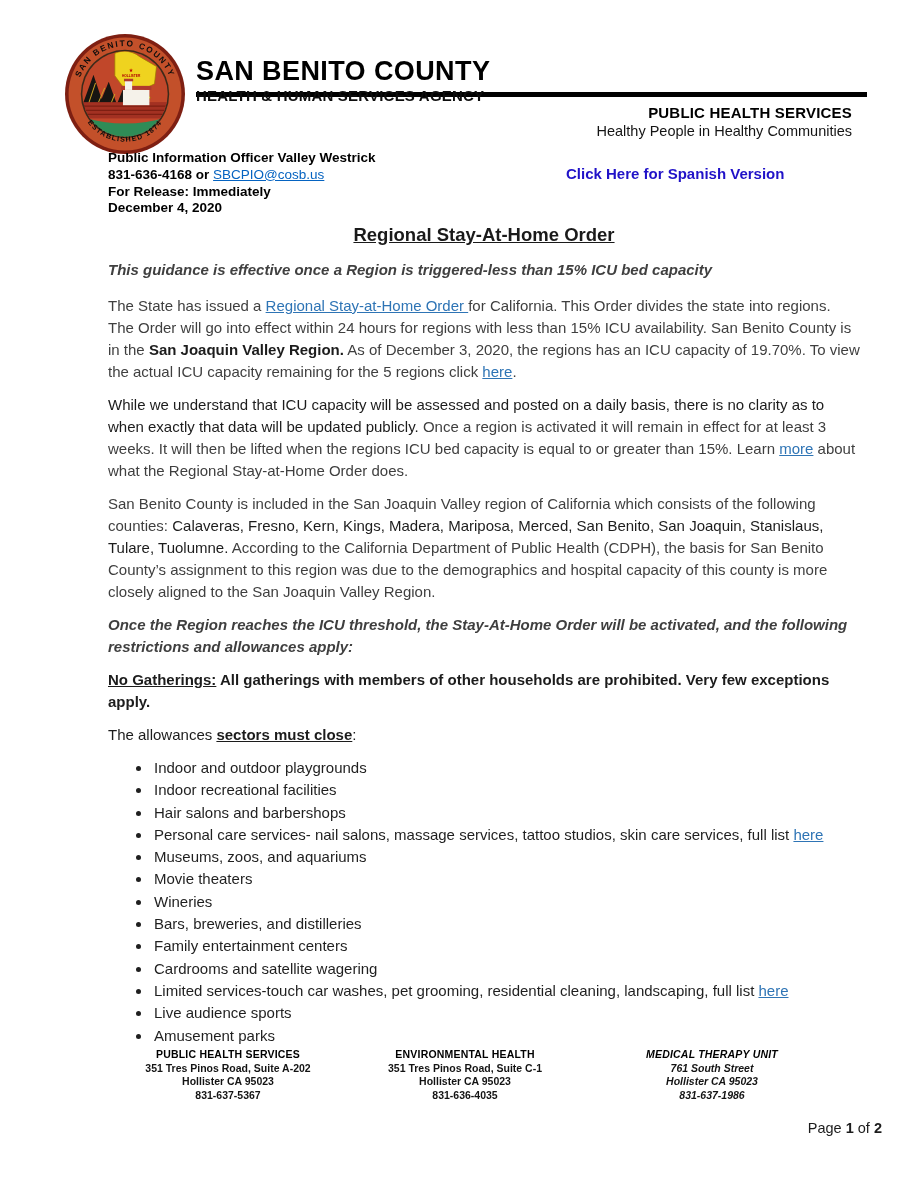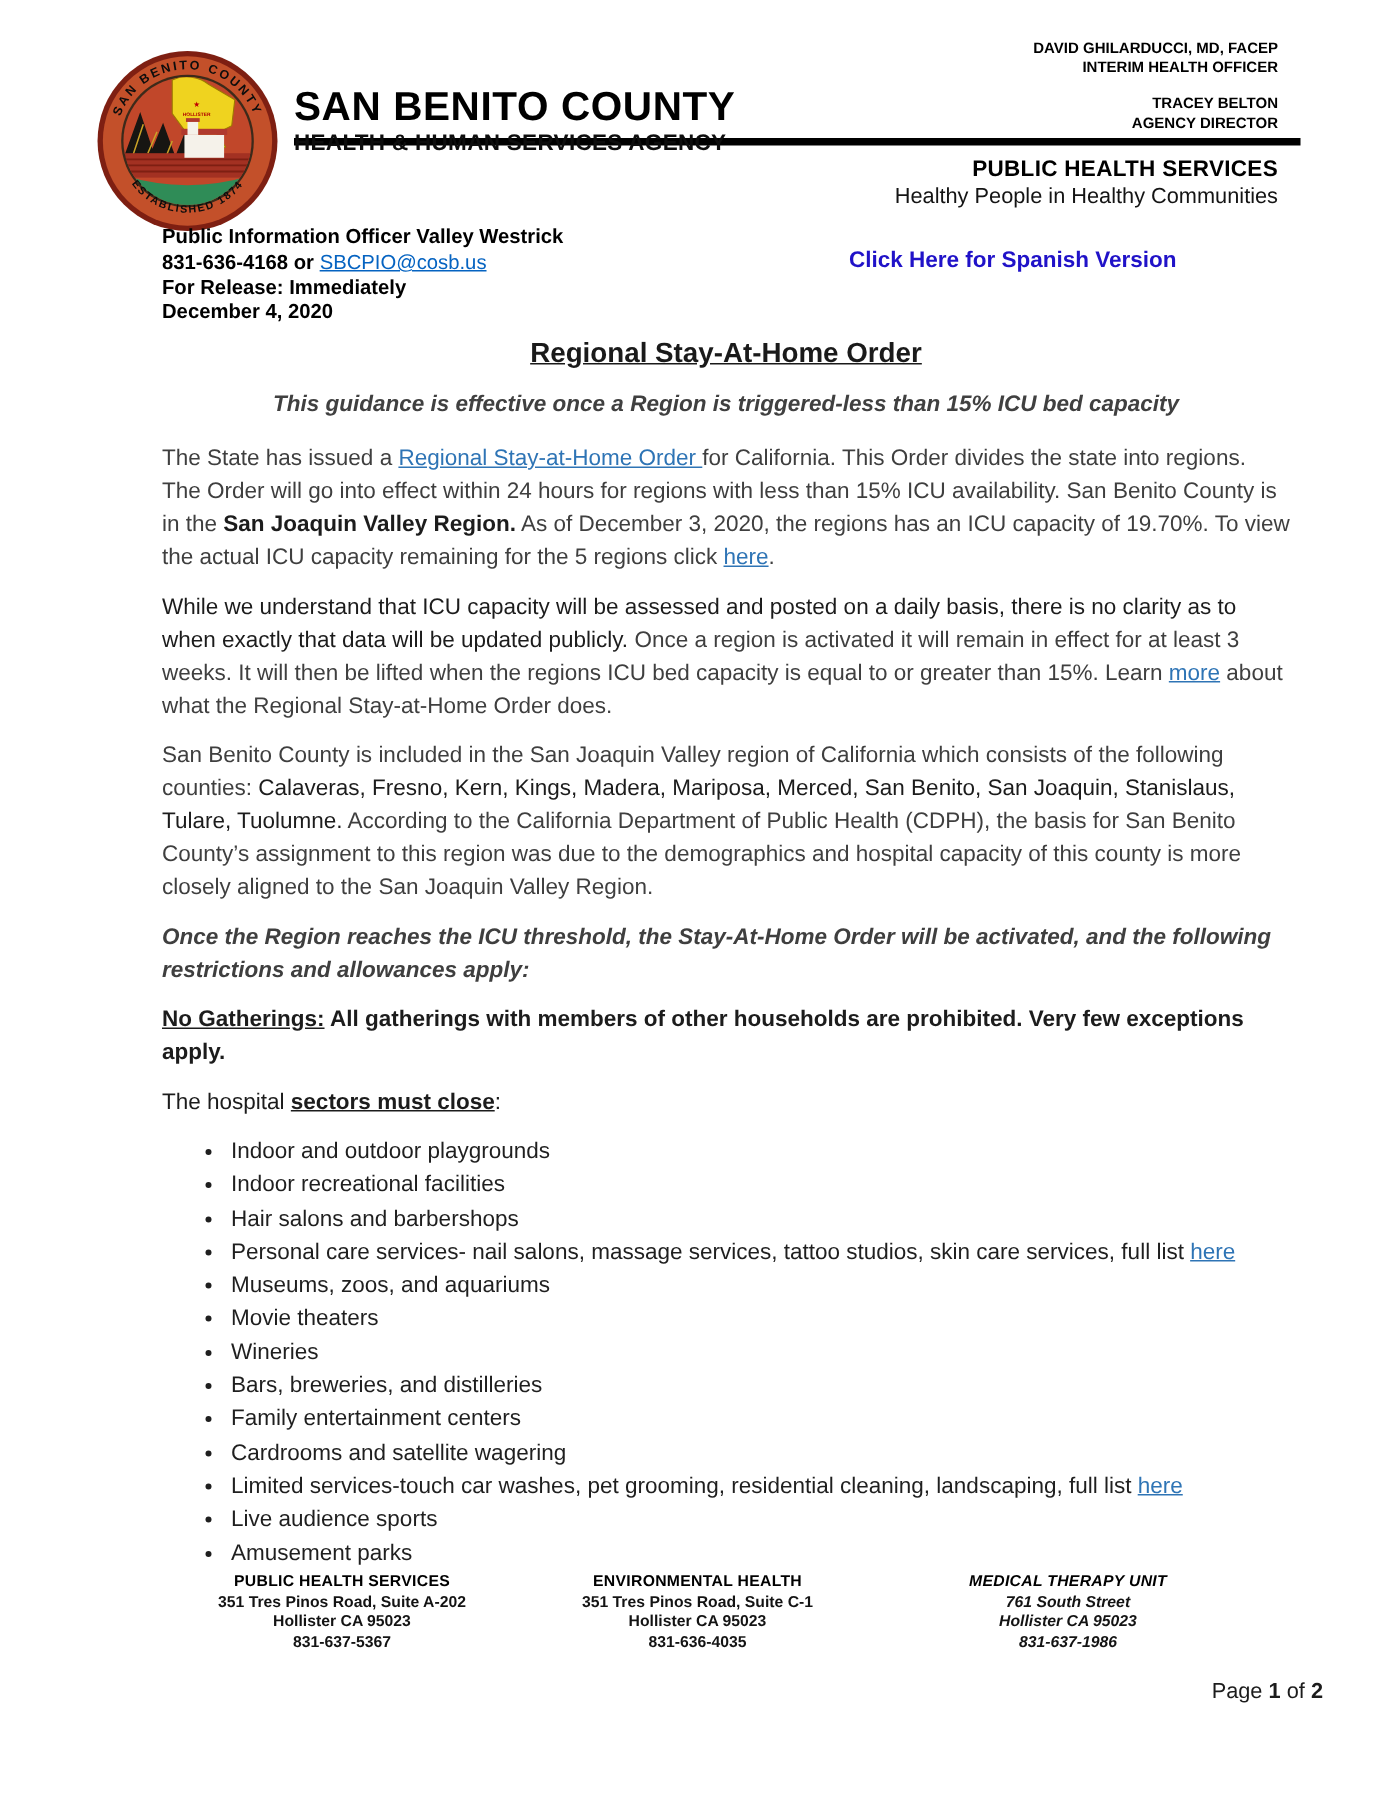--- a/index.html
+++ b/index.html
@@ -17,21 +17,21 @@
   .dept-name{font-size:15px;font-weight:bold;letter-spacing:.2px;}
   .dept-tagline{font-size:14.5px;font-weight:normal;color:#141414;margin-top:2px;}
 
   
   .contact{position:absolute;left:108px;top:150px;font-size:13.5px;font-weight:bold;color:#000;line-height:16.8px;}
   .spanish{position:absolute;left:566px;top:165px;font-size:15px;font-weight:bold;color:var(--spanish-link,#2012c8);cursor:pointer;}
 
   
   .content{position:absolute;left:108px;top:224px;width:752px;font-size:15px;line-height:22px;}
   .doc-title{text-align:center;font-size:18.5px;font-weight:bold;color:#1a1a1a;text-decoration:underline;margin:0 0 13px 0;}
-  .doc-subtitle{text-align:center;font-size:15px;font-weight:bold;font-style:italic;color:#404040;margin:0 0 14px 0;}
+  .doc-subtitle{font-size:15px;font-weight:bold;font-style:italic;color:#404040;margin:0 0 14px 0;}
   .content p{margin:0 0 11px 0;}
   .bullets{margin:2px 0 0 0;padding-left:44px;color:#1f1f1f;}
   .bullets li{line-height:22.3px;padding-left:2px;}
 
   .b{font-weight:bold;}
   .i{font-style:italic;}
   .u{text-decoration:underline;}
   .dk{color:#1c1c1c;}
   .lnk{color:var(--hyperlink,#2e74b5);text-decoration:underline;cursor:pointer;}
   .email{color:var(--email-link,#0563c1);text-decoration:underline;font-weight:normal;cursor:pointer;}
@@ -81,30 +81,20 @@
       <text font-size="7" font-weight="bold" fill="#0d0d0d" letter-spacing="1.2">
         <textPath href="#arcBot" startOffset="50%" text-anchor="middle">ESTABLISHED 1874</textPath>
       </text>
     </svg>
   </div>
 
   <div class="county-name">SAN BENITO COUNTY</div>
   <div class="masthead-rule"></div>
   <div class="agency-name">HEALTH &amp; HUMAN SERVICES AGENCY</div>
 
-  <div class="officials">
-    <div class="official">
-      <div>DAVID GHILARDUCCI, MD, FACEP</div>
-      <div>INTERIM HEALTH OFFICER</div>
-    </div>
-    <div class="official">
-      <div>TRACEY BELTON</div>
-      <div>AGENCY DIRECTOR</div>
-    </div>
-  </div>
 
   <div class="dept">
     <div class="dept-name">PUBLIC HEALTH SERVICES</div>
     <div class="dept-tagline">Healthy People in Healthy Communities</div>
   </div>
 
   <div class="contact">
     <div>Public Information Officer Valley Westrick</div>
     <div><span>831-636-4168</span><span> or </span><span class="email">SBCPIO@cosb.us</span></div>
     <div>For Release: Immediately</div>
@@ -115,21 +105,21 @@
 
   <div class="content">
     <h1 class="doc-title">Regional Stay-At-Home Order</h1>
     <div class="doc-subtitle">This guidance is effective once a Region is triggered-less than 15% ICU bed capacity</div>
 
     <p><span>The State has issued a </span><span class="lnk">Regional Stay-at-Home Order </span><span>for California. This Order divides the state into regions. The Order will go into effect within 24 hours for regions with less than 15% ICU availability. San Benito County is in the </span><span class="b dk">San Joaquin Valley Region.</span><span>  As of December 3, 2020, the regions has an ICU capacity of 19.70%. To view the actual ICU capacity remaining for the 5 regions click </span><span class="lnk">here</span><span>.</span></p>
     <p><span class="dk">While we understand that ICU capacity will be assessed and posted on a daily basis, there is no clarity as to when exactly that data will be updated publicly.</span><span> Once a region is activated it will remain in effect for at least 3 weeks. It will then be lifted when the regions ICU bed capacity is equal to or greater than 15%. Learn </span><span class="lnk">more</span><span> about what the Regional Stay-at-Home Order does.</span></p>
     <p><span>San Benito County is included in the San Joaquin Valley region of California which consists of the following counties: </span><span class="dk">Calaveras, Fresno, Kern, Kings, Madera, Mariposa, Merced, San Benito, San Joaquin, Stanislaus, Tulare, Tuolumne.</span><span> According to the California Department of Public Health (CDPH), the basis for San Benito County’s assignment to this region was due to the demographics and hospital capacity of this county is more closely aligned to the San Joaquin Valley Region.</span></p>
     <p><span class="b i">Once the Region reaches the ICU threshold, the Stay-At-Home Order will be activated, and the following restrictions and allowances apply:</span></p>
     <p><span class="b u dk">No Gatherings:</span><span class="b dk"> All gatherings with members of other households are prohibited. Very few exceptions apply.</span></p>
-    <p><span class="dk">The hospital </span><span class="b u dk">sectors must close</span><span class="dk">:</span></p>
+    <p><span class="dk">The allowances </span><span class="b u dk">sectors must close</span><span class="dk">:</span></p>
 
     <ul class="bullets">
         <li><span>Indoor and outdoor playgrounds</span></li>
         <li><span>Indoor recreational facilities</span></li>
         <li><span>Hair salons and barbershops</span></li>
         <li><span>Personal care services- nail salons, massage services, tattoo studios, skin care services, full list </span><span class="lnk">here</span></li>
         <li><span>Museums, zoos, and aquariums</span></li>
         <li><span>Movie theaters</span></li>
         <li><span>Wineries</span></li>
         <li><span>Bars, breweries, and distilleries</span></li>

